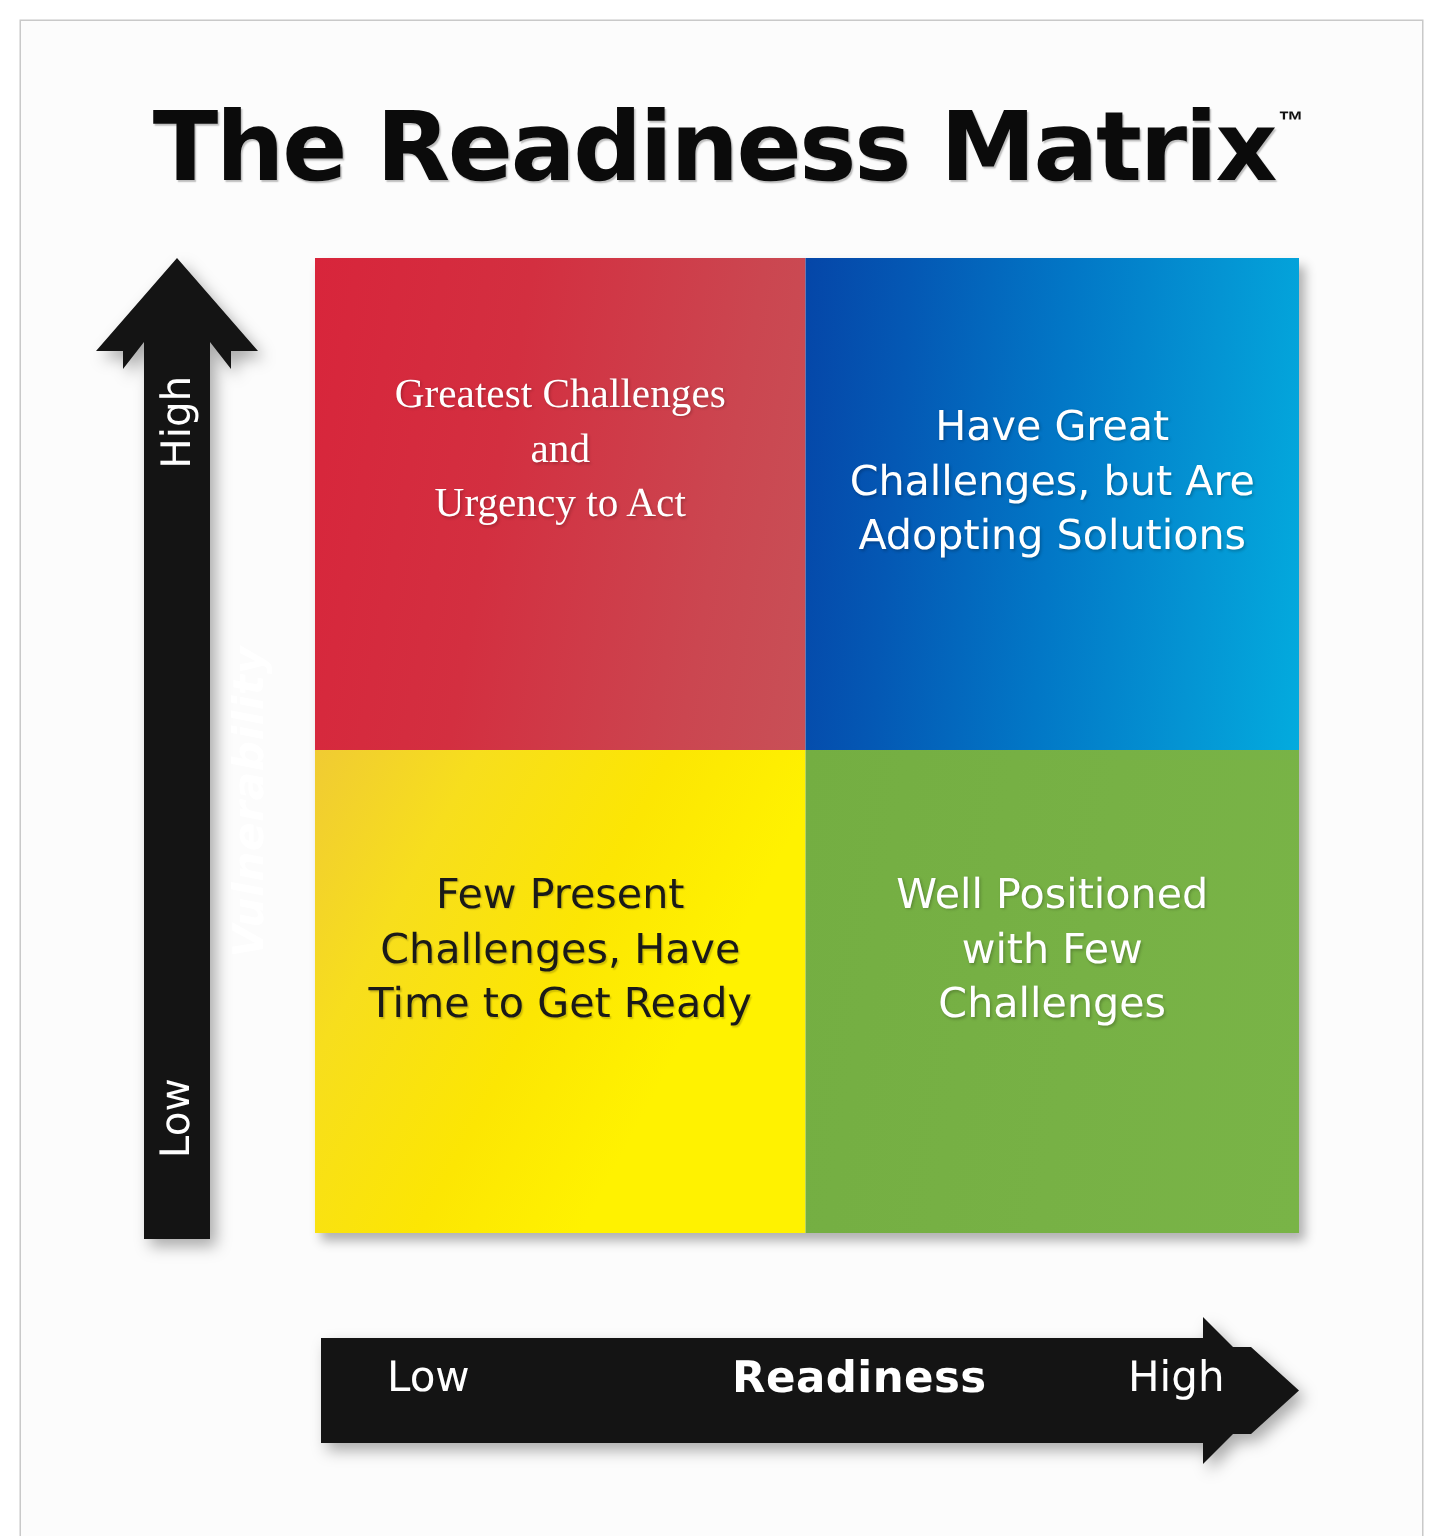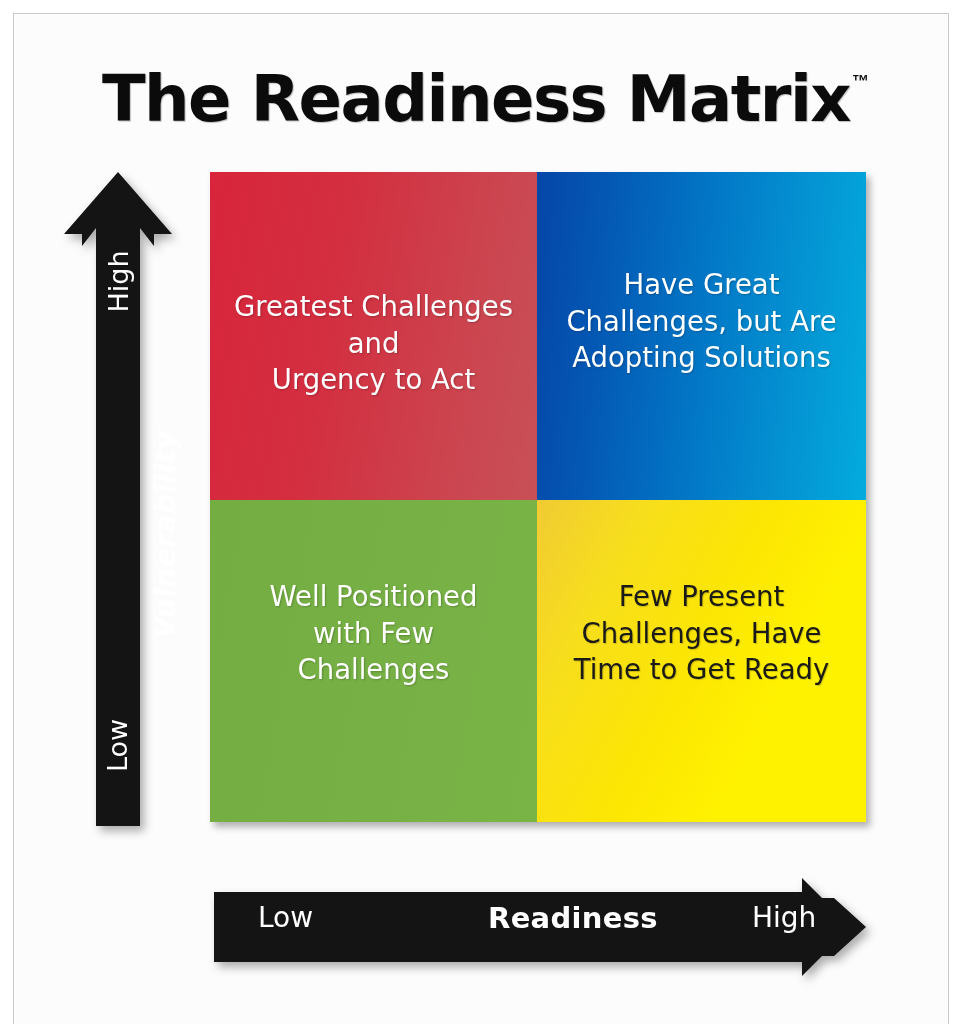--- a/index.html
+++ b/index.html
@@ -84,21 +84,21 @@
   .quad-text {
     font-family: "DejaVu Sans", sans-serif;
     font-size: 27.5px;
     line-height: 1.33;
     text-align: center;
     padding: 0 14px;
     white-space: pre-line;
   }
 
   .quad-tl { background: linear-gradient(100deg, #d8253b 0%, #d32f40 38%, #cb4650 78%, #c85057 100%); }
-  .quad-tl .quad-text { color: #ffffff; margin-top: 116px; text-shadow: 1px 1px 2px rgba(0,0,0,0.22); }
+  .quad-tl .quad-text { color: #ffffff; margin-top: 72px; text-shadow: 1px 1px 2px rgba(0,0,0,0.22); font-family: Liberation Serif, serif; }
 
   .quad-tr { background: linear-gradient(95deg, #0546a8 0%, #0458b4 20%, #0277c6 50%, #0494d3 78%, #03abde 100%); }
   .quad-tr .quad-text { color: #ffffff; margin-top: 94px; text-shadow: 1px 1px 2px rgba(0,0,0,0.22); }
 
   .quad-bl { background: linear-gradient(118deg, #f0cb33 0%, #f7de1d 22%, #fce603 48%, #fff200 70%, #fff200 100%); }
   .quad-bl .quad-text { color: #1a1a18; margin-top: 78px; text-shadow: 1px 1px 1px rgba(0,0,0,0.18); }
 
   .quad-br { background: linear-gradient(100deg, #74ae42 0%, #77b145 55%, #79b447 100%); }
   .quad-br .quad-text { color: #ffffff; margin-top: 78px; text-shadow: 1px 1px 2px rgba(0,0,0,0.22); }
 
@@ -196,32 +196,32 @@
 and
 Urgency to Act</div>
     </div>
 
     <div class="quad quad-tr">
       <div class="quad-text">Have Great
 Challenges, but Are
 Adopting Solutions</div>
     </div>
 
+    <div class="quad quad-bl">
+      <div class="quad-text">Few Present
+Challenges, Have
+Time to Get Ready</div>
+    </div>
+
     <div class="quad quad-br">
       <div class="quad-text">Well Positioned
 with Few
 Challenges</div>
     </div>
 
-    <div class="quad quad-bl">
-      <div class="quad-text">Few Present
-Challenges, Have
-Time to Get Ready</div>
-    </div>
-
   </div>
 
   <div class="v-axis">
     <svg width="112" height="662" viewBox="0 0 112 662" xmlns="http://www.w3.org/2000/svg">
       <path d="M56 4 L110 66 L92 66 L92 78 L78 60 L78 658 L34 658 L34 60 L20 78 L20 66 L2 66 Z" fill="#141414"></path>
     </svg>
   </div>
   <div class="v-labels">
     <div class="v-label v-high"><span>High</span></div>
     <div class="v-label v-mid"><span>Vulnerability</span></div>

